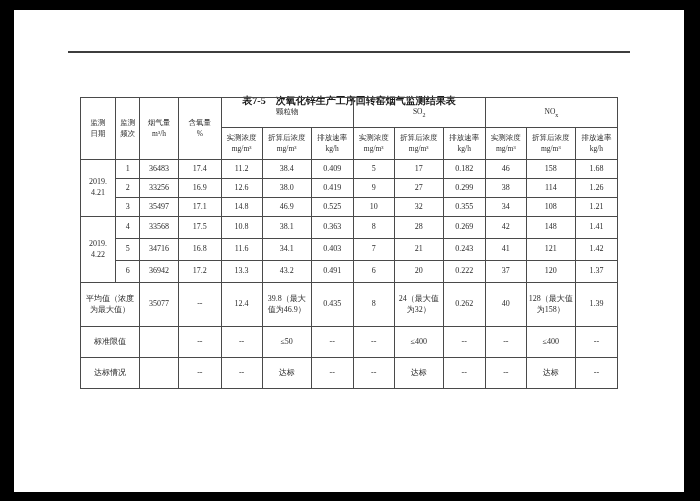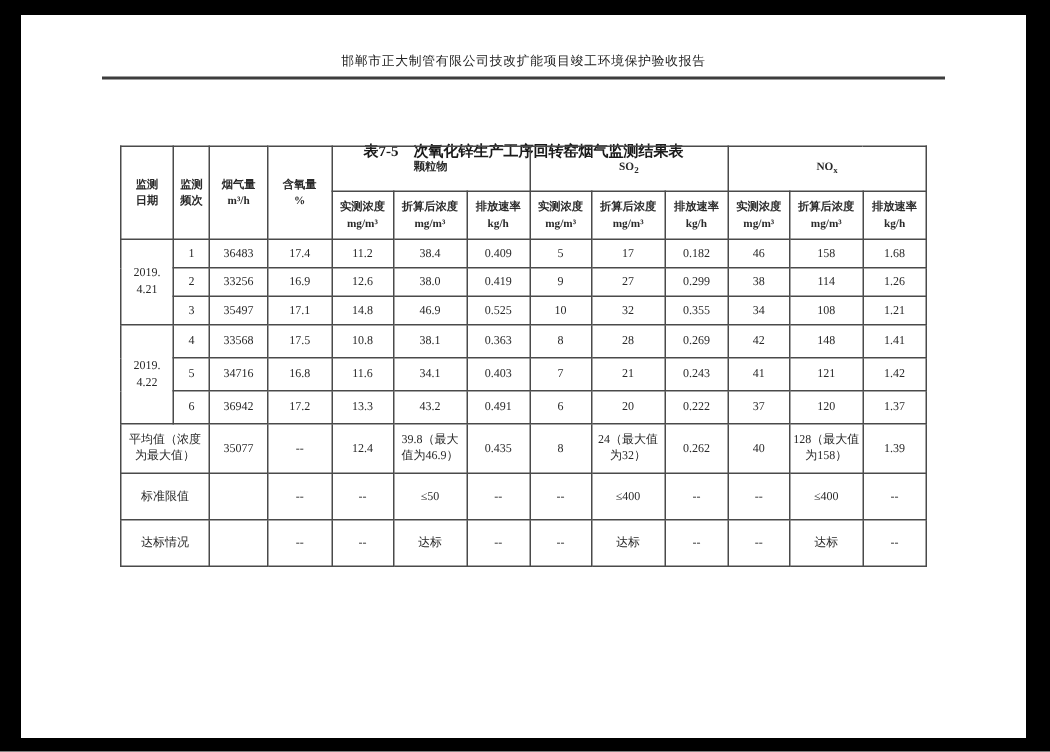--- a/index.html
+++ b/index.html
@@ -29,37 +29,36 @@
     position:absolute;left:66px;top:87px;width:538px;
     border-collapse:collapse;table-layout:fixed;
     font-size:8px;color:#2a2a2a;
   }
   table.monitor th, table.monitor td{
     border:1px solid #4a4a4a;
     text-align:center;vertical-align:middle;
     padding:1px 2px;font-weight:normal;line-height:1.35;
     overflow:hidden;word-break:break-all;
   }
-  table.monitor th{font-size:7.5px;font-weight:bold;}
+  table.monitor th{font-size:7.5px;}
   thead tr.hrow-1{height:30px;}
   thead tr.hrow-2{height:32px;}
   .pre{white-space:pre-line;}
   .unit{font-size:7.5px;display:block;}
   sub{font-size:6px;}
   .footer{
     position:absolute;top:424px;left:0;width:100%;
     text-align:center;font-size:8px;color:#333333;
   }
 </style>
 </head>
 <body>
 
 <div class="page">
 
-  <div class="doc-header">邯郸市正大制管有限公司技改扩能项目竣工环境保护验收报告</div>
   <div class="header-rule"></div>
 
   <div class="table-title">表7-5　次氧化锌生产工序回转窑烟气监测结果表</div>
 
   <table class="monitor">
     <colgroup>
       <col style="width:6.6%">
         <col style="width:4.5%">
         <col style="width:7.3%">
         <col style="width:8.0%">
@@ -185,21 +184,21 @@
           <td>13.3</td>
           <td>43.2</td>
           <td>0.491</td>
           <td>6</td>
           <td>20</td>
           <td>0.222</td>
           <td>37</td>
           <td>120</td>
           <td>1.37</td>
         </tr>
-        <tr style="height: 33px;">
+        <tr style="height: 44px;">
           <td colspan="2">平均值（浓度为最大值）</td>
           <td>35077</td>
           <td>--</td>
           <td>12.4</td>
           <td>39.8（最大值为46.9）</td>
           <td>0.435</td>
           <td>8</td>
           <td>24（最大值为32）</td>
           <td>0.262</td>
           <td>40</td>

